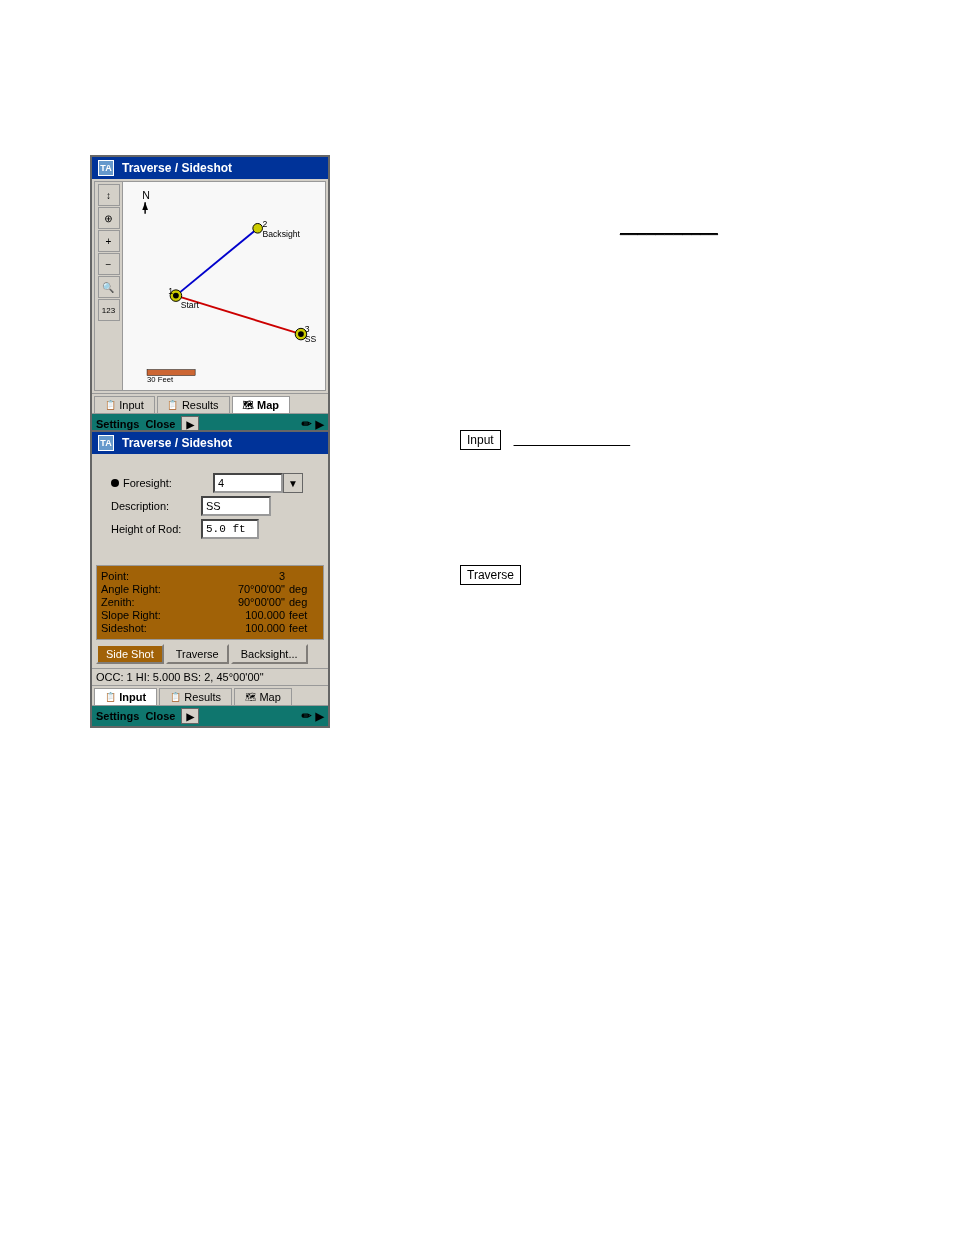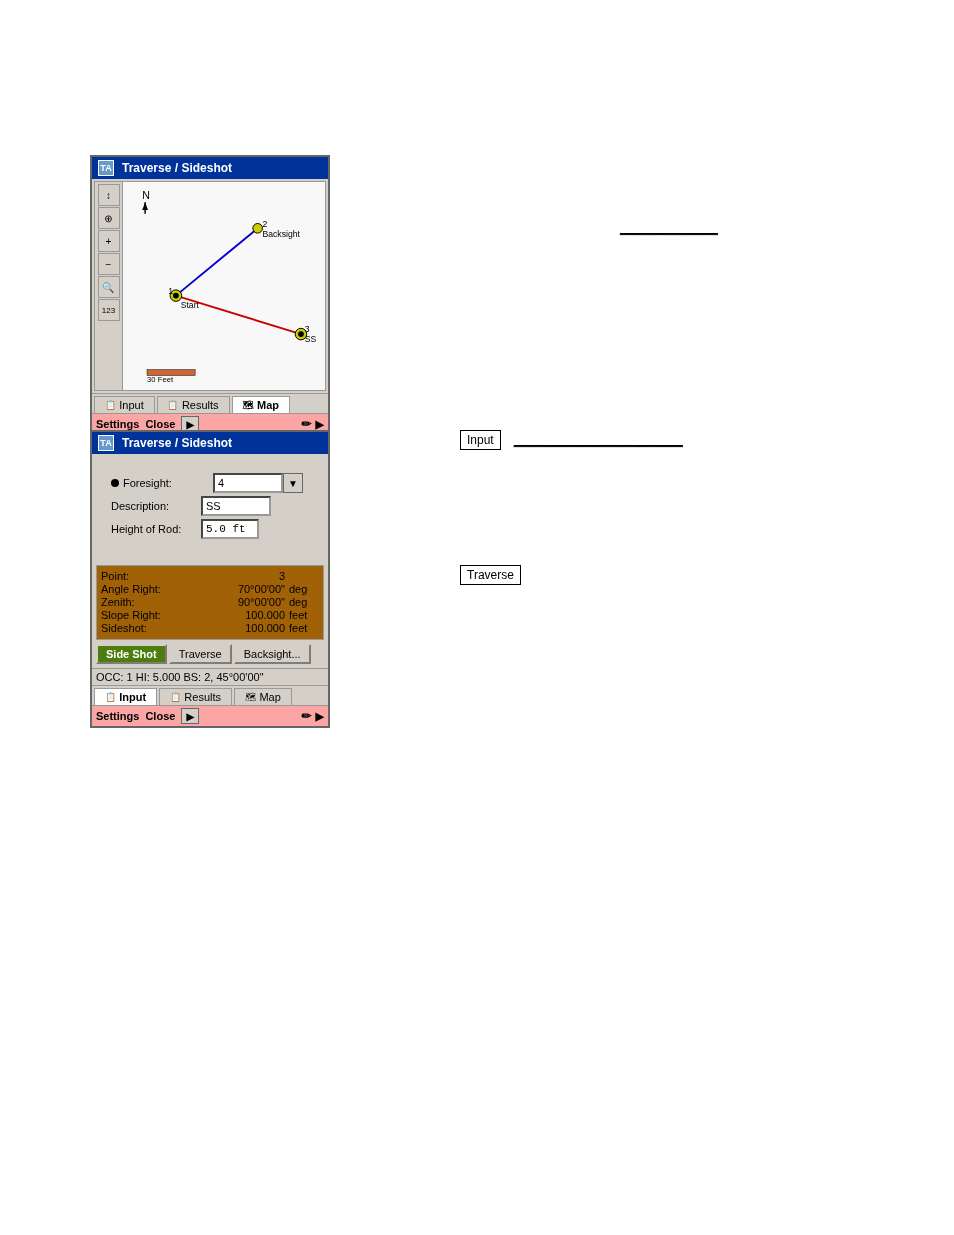--- a/index.html
+++ b/index.html
@@ -125,21 +125,21 @@
 
     .tab-icon {
       font-size: 9px;
     }
 
     
     .bottom-bar {
       display: flex;
       align-items: center;
       justify-content: space-between;
-      background: #fca5a5;
+      background: #0f766e;
       padding: 2px 4px;
       border-top: 1px solid #999;
       font-size: 11px;
       font-weight: bold;
     }
 
     .bottom-bar-left {
       display: flex;
       align-items: center;
       gap: 6px;
@@ -258,23 +258,23 @@
 
     .action-btn {
       padding: 2px 8px;
       border: 2px outset #d4d0c8;
       background: #d4d0c8;
       cursor: pointer;
       font-size: 11px;
     }
 
     .action-btn.active {
-      background: #4d7c0f;
+      background: #a16207;
       color: white;
-      font-weight: bold;
+      font-weight: normal;
     }
 
     .status-bar {
       background: #d4d0c8;
       padding: 2px 4px;
       font-size: 11px;
       border-top: 1px solid #999;
     }
 
     .box-label {
@@ -453,21 +453,21 @@
     </div>
     <div style="display:flex; align-items:center; gap:4px;">
       <span class="pencil-icon">✏</span>
       <span>▶</span>
     </div>
   </div>
 </div>
 
 <div style="position:absolute; top:430px; left:460px;">
   <span class="box-label">Input</span>
-  <span style="margin-left:10px; text-decoration:underline; font-size:16px;">___________________</span>
+  <span style="margin-left:10px; text-decoration:underline; font-size:11px;">___________________</span>
 </div>
 
 <div style="position:absolute; top:565px; left:460px;">
   <span class="box-label">Traverse</span>
 </div>
 
 <div style="position:absolute; top:218px; left:620px; font-size:16px; text-decoration:underline; color:#000;">
   ___________
 </div>
 

